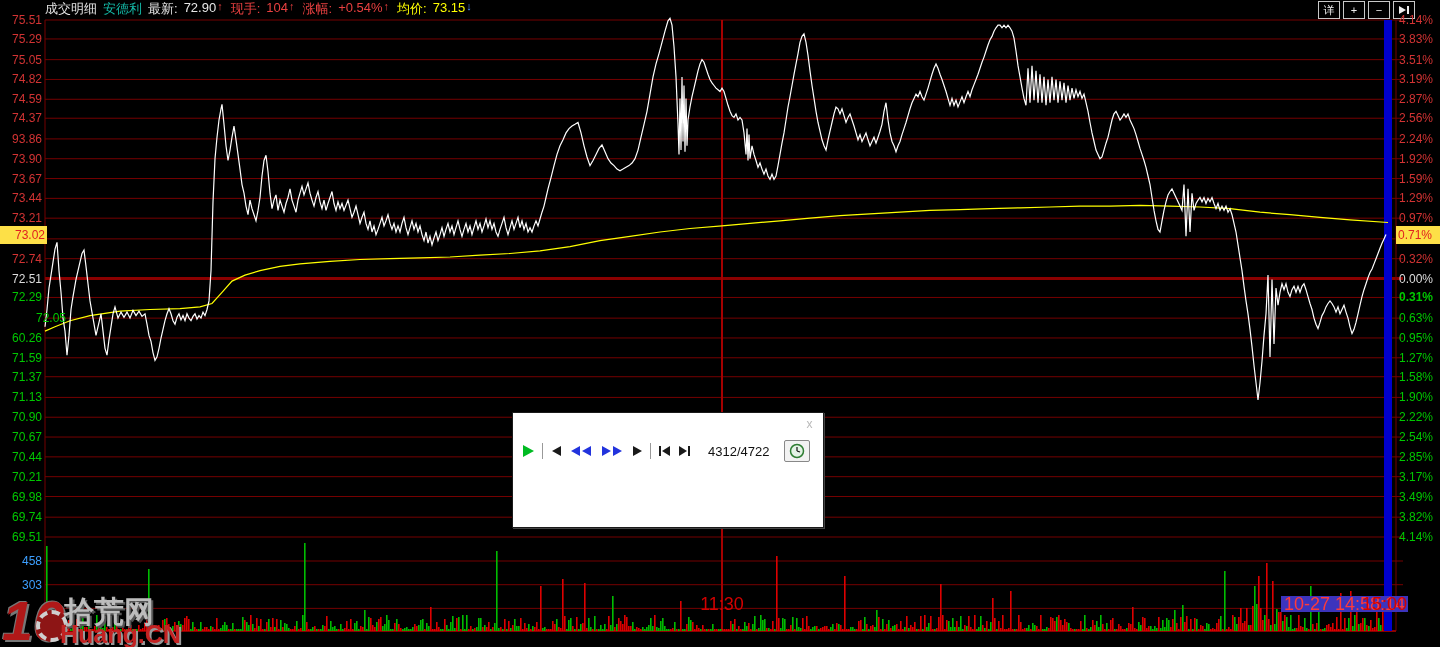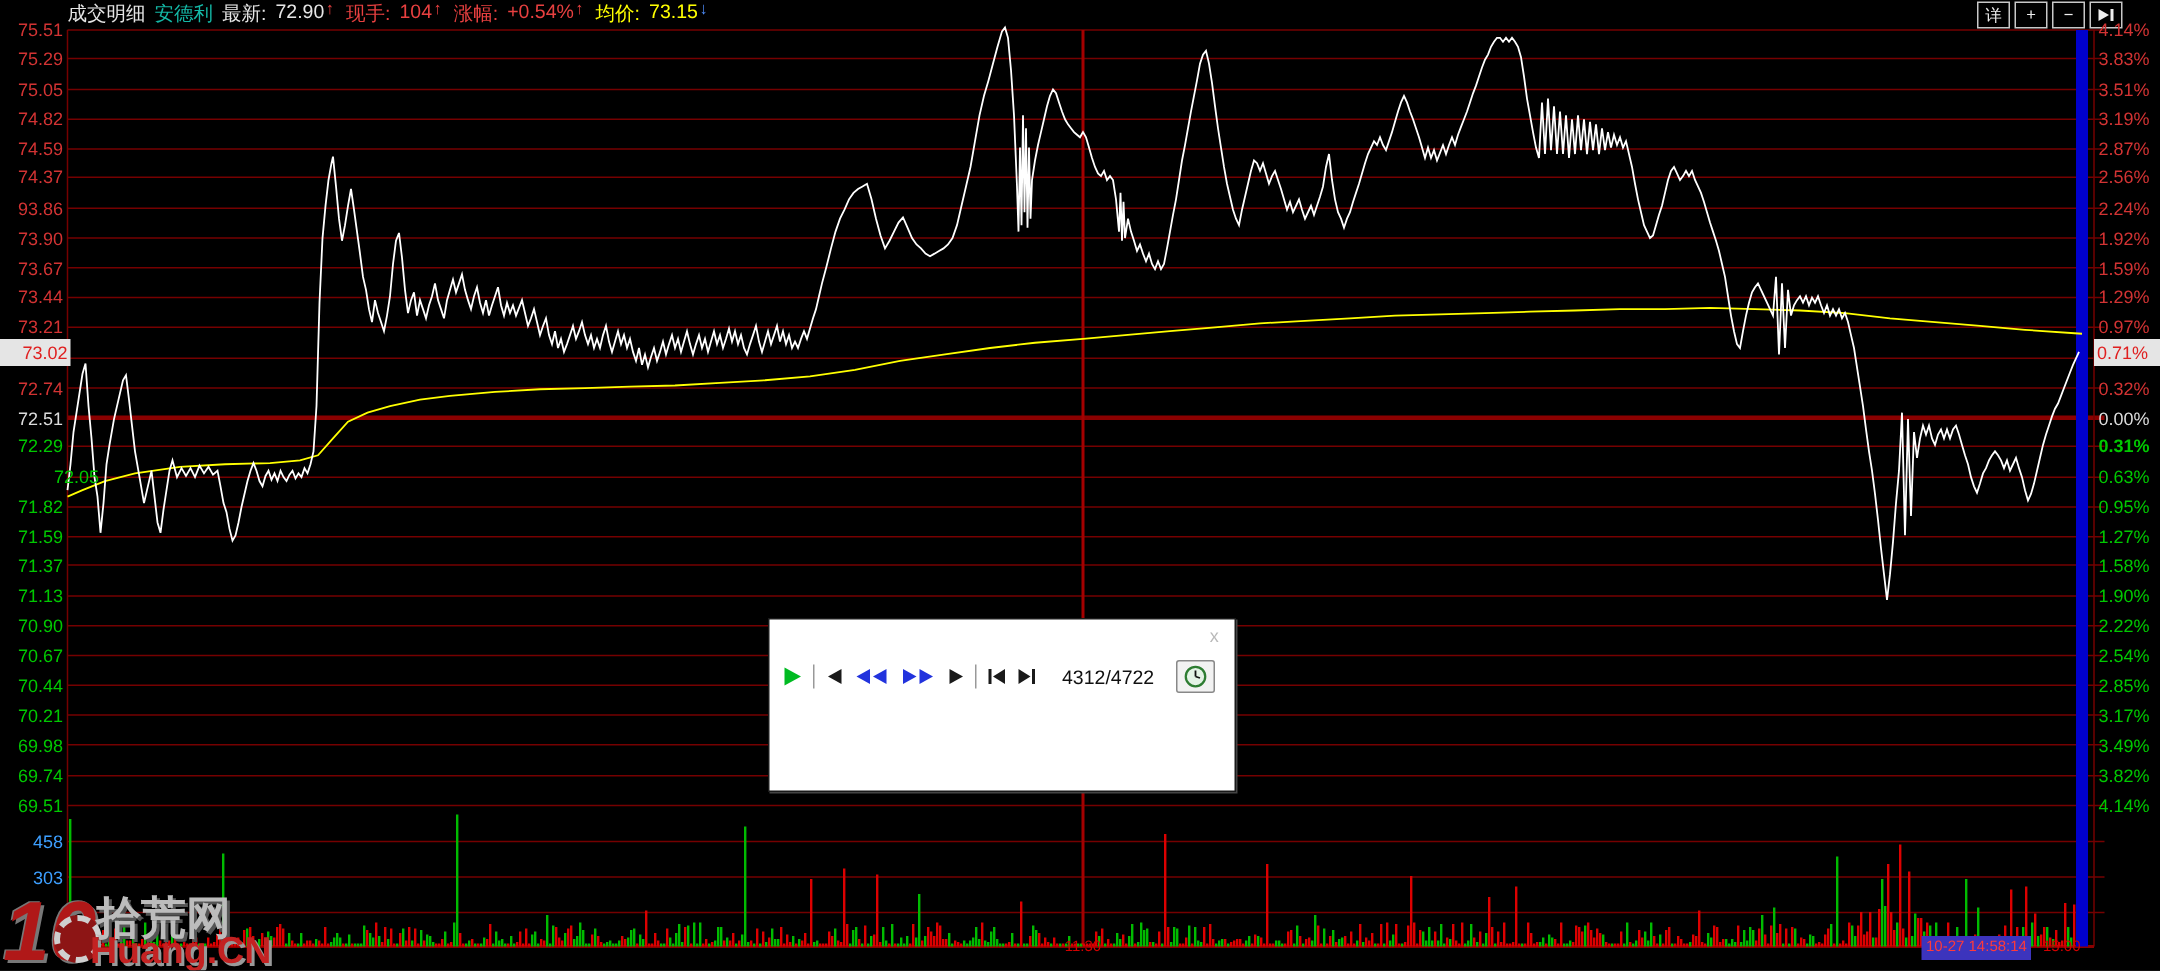--- a/index.html
+++ b/index.html
@@ -13,26 +13,26 @@
   #winbtns{position:absolute;left:1318px;top:1px;display:flex;gap:3px;}
   .wbtn{width:20px;height:16px;border:1px solid #c8c8c8;color:#eee;font-size:11px;
         display:flex;align-items:center;justify-content:center;background:#000;cursor:pointer;}
   
   #chart{position:absolute;left:0;top:0;}
   
   .axlbl{position:absolute;font-size:12px;line-height:14px;}
   .ax-left{left:0;width:42px;text-align:right;}
   .ax-right{left:1399px;width:41px;text-align:left;}
   .c-up{color:#d23333;} .c-down{color:#00c800;} .c-flat{color:#dcdcdc;} .c-vol{color:#3d9fff;}
-  .pricetag{position:absolute;font-size:12px;line-height:16px;background:#e5e5e5;color:#e02020;
+  .pricetag{position:absolute;font-size:12px;line-height:16px;background:#fde047;color:#e02020;
             padding:1px 2px;}
   #tag-left{left:0;width:43px;text-align:right;}
   #tag-right{left:1396px;width:42px;text-align:left;}
   
-  .timelbl{position:absolute;top:596px;height:16px;font-size:10px;color:#d20000;line-height:16px;margin-top:28px;}
+  .timelbl{position:absolute;top:596px;height:16px;font-size:18px;color:#d20000;line-height:16px;}
   #time-cursor{background:#3c34bd;color:#ff3a3a;padding:0 3px;}
   
   #wm{position:absolute;left:2px;top:592px;width:270px;height:55px;pointer-events:none;}
   #wm-10{position:absolute;left:0;top:-4px;font-size:56px;font-weight:bold;font-style:italic;
          color:#b01818;text-shadow:2px 2px 0 #777,-1px -1px 0 #777;}
   #wm-gear{position:absolute;left:34px;top:18px;width:24px;height:24px;border:4px dashed #cfcfcf;
            border-radius:50%;background:#8d1515;}
   #wm-cn{position:absolute;left:62px;top:0px;font-size:30px;font-weight:bold;color:#bcbcbc;
          text-shadow:2px 2px 0 #555;}
   #wm-latin{position:absolute;left:58px;top:28px;font-size:25px;font-weight:bold;color:#c32222;
@@ -826,21 +826,21 @@
       <div class="axlbl ax-left c-up" style="top: 111.23px;">74.37</div>
       <div class="axlbl ax-left c-up" style="top: 131.91px;">93.86</div>
       <div class="axlbl ax-left c-up" style="top: 151.728px;">73.90</div>
       <div class="axlbl ax-left c-up" style="top: 171.547px;">73.67</div>
       <div class="axlbl ax-left c-up" style="top: 191.365px;">73.44</div>
       <div class="axlbl ax-left c-up" style="top: 211.183px;">73.21</div>
       <div class="axlbl ax-left c-up" style="top: 251.682px;">72.74</div>
       <div class="axlbl ax-left c-flat" style="top: 271.5px;">72.51</div>
       <div class="axlbl ax-left c-down" style="top: 290.457px;">72.29</div>
       <div class="axlbl ax-left c-down" style="top: 311.137px; padding-left: 24px;">72.05</div>
-      <div class="axlbl ax-left c-down" style="top: 330.955px;">71.82</div>
+      <div class="axlbl ax-left c-down" style="top: 330.955px;">60.26</div>
       <div class="axlbl ax-left c-down" style="top: 350.773px;">71.59</div>
       <div class="axlbl ax-left c-down" style="top: 369.73px;">71.37</div>
       <div class="axlbl ax-left c-down" style="top: 390.41px;">71.13</div>
       <div class="axlbl ax-left c-down" style="top: 410.228px;">70.90</div>
       <div class="axlbl ax-left c-down" style="top: 430.047px;">70.67</div>
       <div class="axlbl ax-left c-down" style="top: 449.865px;">70.44</div>
       <div class="axlbl ax-left c-down" style="top: 469.683px;">70.21</div>
       <div class="axlbl ax-left c-down" style="top: 489.502px;">69.98</div>
       <div class="axlbl ax-left c-down" style="top: 510.182px;">69.74</div>
       <div class="axlbl ax-left c-down" style="top: 530px;">69.51</div>

